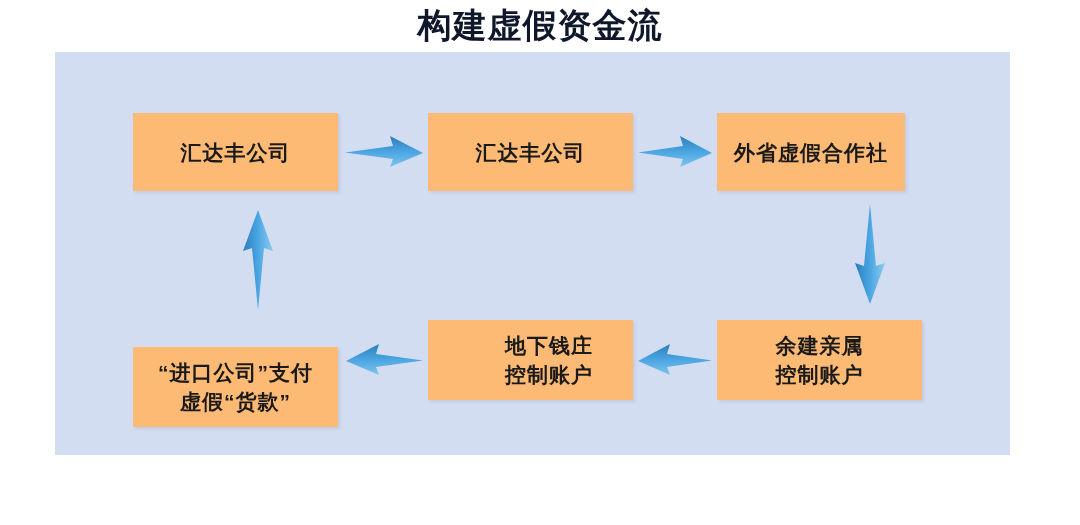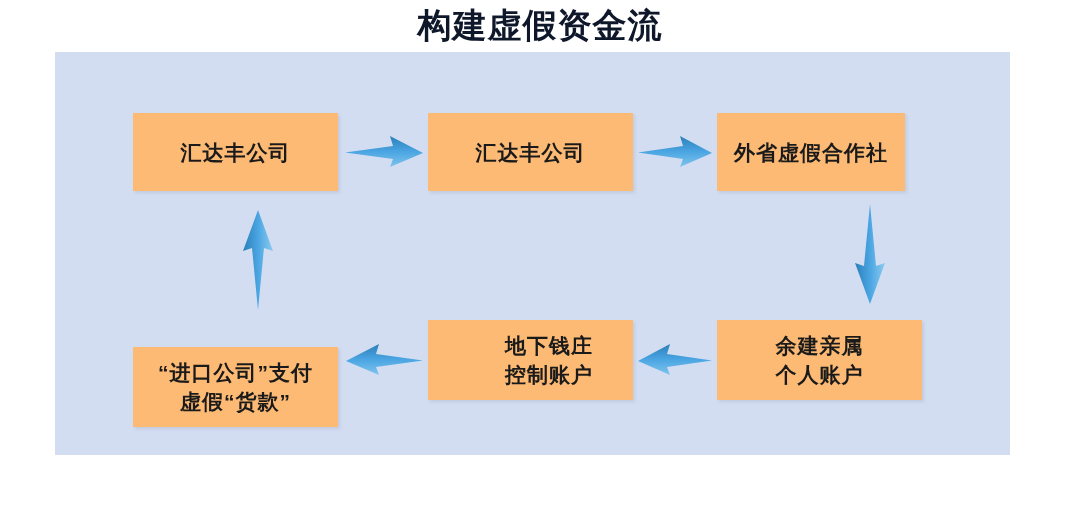--- a/index.html
+++ b/index.html
@@ -103,21 +103,21 @@
 虚假“货款”</span>
   </div>
 
   <div class="node-box" id="box-underground">
     <span class="node-label">地下钱庄
 控制账户</span>
   </div>
 
   <div class="node-box" id="box-relatives">
     <span class="node-label">余建亲属
-个人账户</span>
+控制账户</span>
   </div>
 
   <div class="arrow" id="arrow-h1">
     <svg width="78" height="42" viewBox="0 0 78 42">
       <defs>
         <linearGradient id="gr1" x1="0" y1="0" x2="0" y2="1">
           <stop offset="0" stop-color="#2b7fb8"></stop>
           <stop offset="0.5" stop-color="#4aa5e2"></stop>
           <stop offset="1" stop-color="#7fc4ec"></stop>
         </linearGradient>

